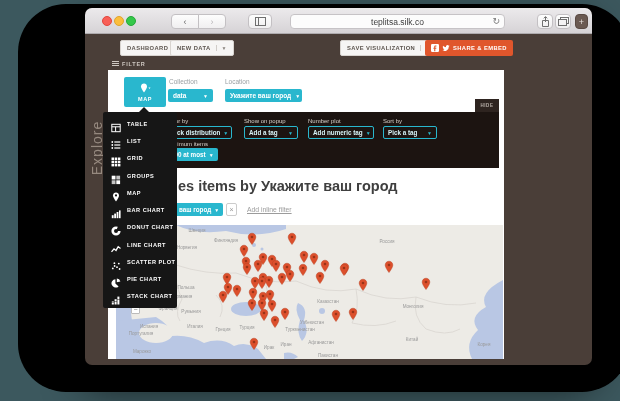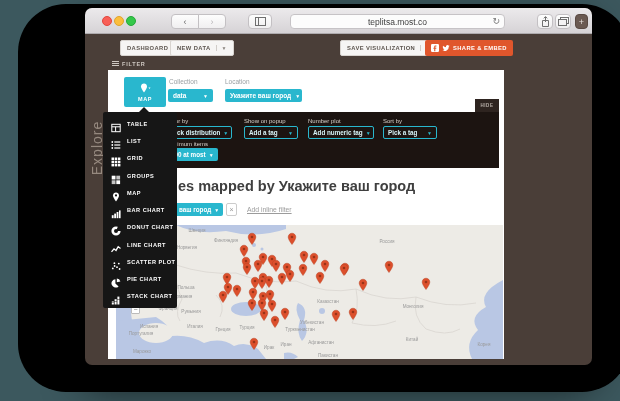--- a/index.html
+++ b/index.html
@@ -81,21 +81,21 @@
       <span class="tl g"></span>
       <div class="cbtn nav-back">‹</div>
       <div class="cbtn nav-fwd">›</div>
       <div class="cbtn sidebar-btn">
         <svg class="mini-ico" width="11" height="9" viewBox="0 0 11 9">
             <rect x="0.5" y="0.5" width="10" height="8" fill="none" stroke="#6f6f6f"></rect>
             <line x1="3.5" y1="0.5" x2="3.5" y2="8.5" stroke="#6f6f6f"></line>
           </svg>
       </div>
       <div class="urlfield">
-        <span>teplitsa.most.co</span>
+        <span>teplitsa.silk.co</span>
         <span class="reload">↻</span>
       </div>
       <div class="cbtn share-btn2">
         <svg class="mini-ico" width="9" height="11" viewBox="0 0 9 11">
             <path d="M1.5 4.5h6v6h-6z" fill="none" stroke="#6f6f6f"></path>
             <path d="M4.5 6V.8M2.8 2.3 4.5.6l1.7 1.7" fill="none" stroke="#6f6f6f"></path>
           </svg>
       </div>
       <div class="cbtn tabs-btn">
         <svg class="mini-ico" width="11" height="9" viewBox="0 0 11 9">
@@ -178,21 +178,21 @@
     <div class="outline-dd" style="left:298px;top:118px;width:54px;">
       <span>Pick a tag</span>
       <span class="car">▼</span>
     </div>
     <span class="opt-label" style="left:81px;top:133px;">Maximum items</span>
     <div class="filled-dd" style="left:81px;top:140px;width:52px;">
       <span>100 at most</span>
       <span class="car">▼</span>
     </div>
 
-    <div class="viz-heading">es mapped by Укажите ваш город</div>
+    <div class="viz-heading">es items by Укажите ваш город</div>
     <div class="chip">
       <span>Укажите ваш город</span>
       <span class="car">▼</span>
     </div>
     <div class="chip-x">×</div>
     <div class="add-inline">Add inline filter</div>
 
     <div class="map">
       <svg class="geo" width="387" height="134" viewBox="0 0 387 134">
         <rect x="0" y="0" width="387" height="134" fill="#edebe6"></rect>

